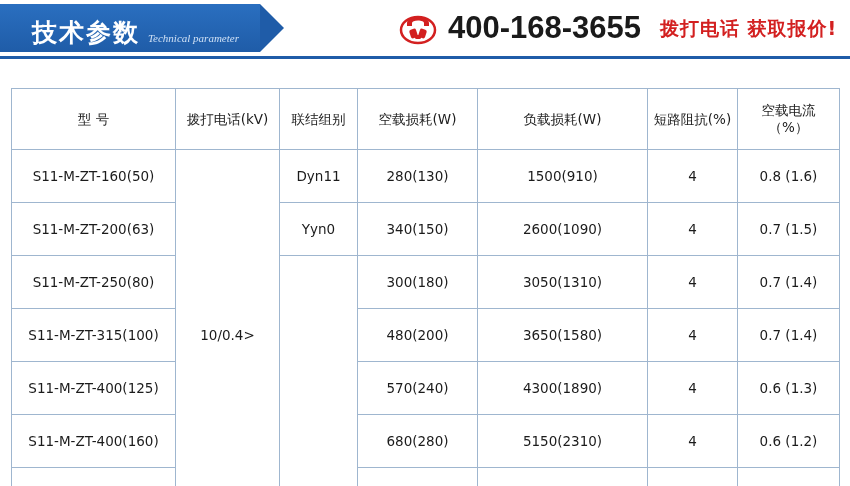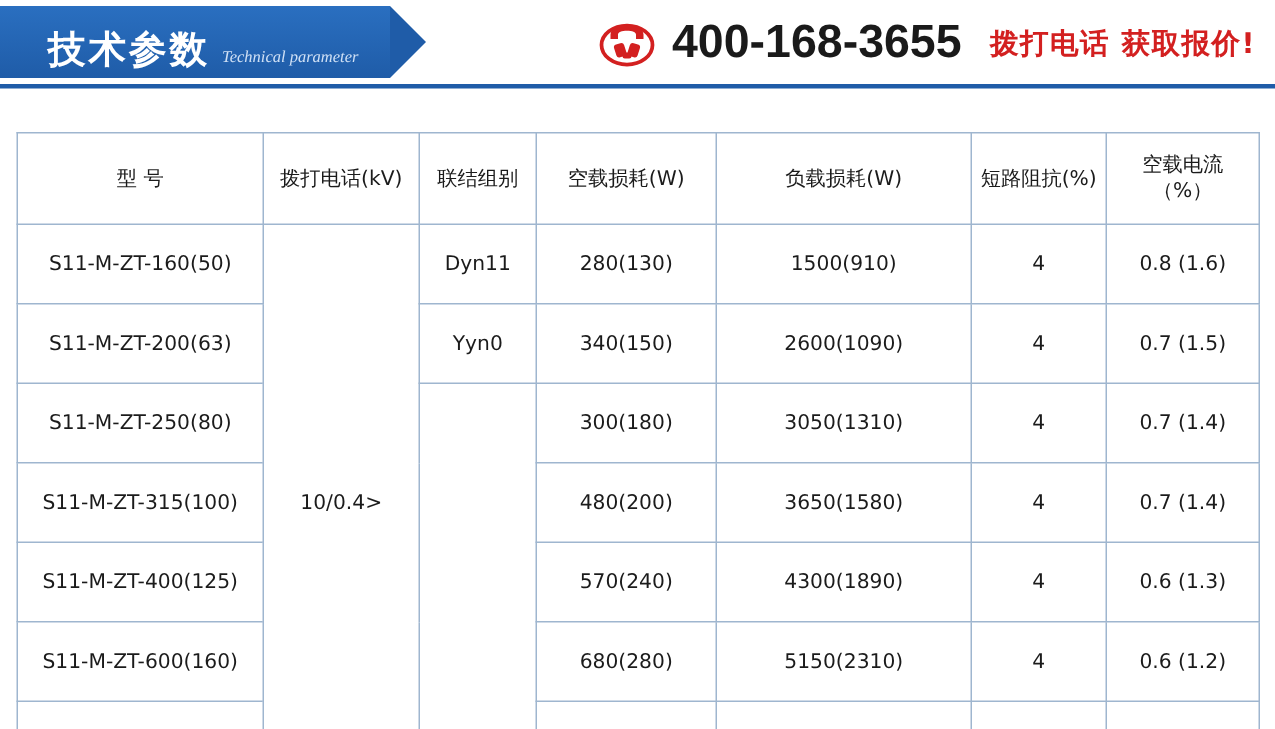--- a/index.html
+++ b/index.html
@@ -238,21 +238,21 @@
         <td>0.7 (1.4)</td>
       </tr>
       <tr>
         <td class="model">S11-M-ZT-400(125)</td>
         <td>570(240)</td>
         <td>4300(1890)</td>
         <td>4</td>
         <td>0.6 (1.3)</td>
       </tr>
       <tr>
-        <td class="model">S11-M-ZT-600(160)</td>
+        <td class="model">S11-M-ZT-400(160)</td>
         <td>680(280)</td>
         <td>5150(2310)</td>
         <td>4</td>
         <td>0.6 (1.2)</td>
       </tr>
       <tr>
         <td class="model">S11-M-ZT-630(200)</td>
         <td>810(340)</td>
         <td>6200(2730)</td>
         <td>4.5</td>

